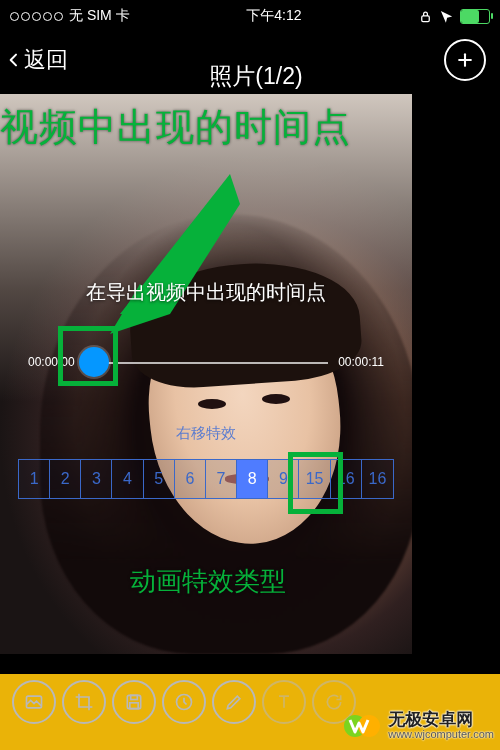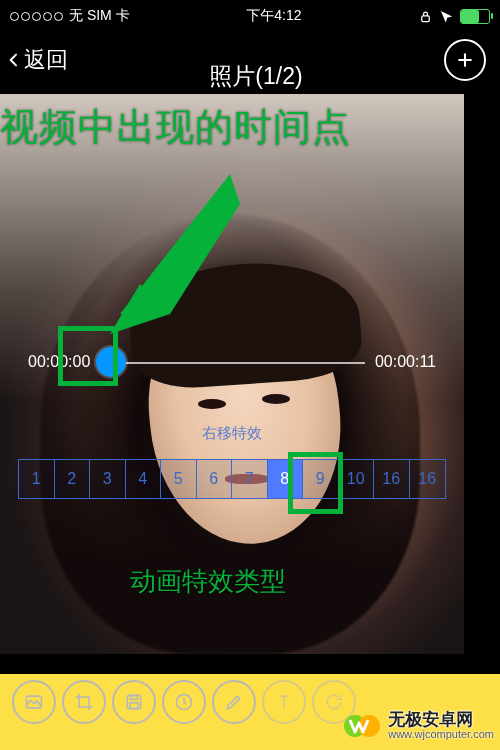--- a/index.html
+++ b/index.html
@@ -47,21 +47,21 @@
   .chev-left { width:16px; height:28px; }
   .title { font-size:23px; font-weight:500; text-align:center; flex:1;margin-top:33px; }
   .addbtn {
     width:38px; height:38px; border:2px solid #fff; border-radius:50%;
     display:flex; align-items:center; justify-content:center; cursor:pointer;
   }
   .addbtn svg { width:20px; height:20px; }
   
   .photo-area {
     position:relative;
-    width:464px;
+    width:412px;
     height:560px;
     overflow:hidden;
     background:#000;
   }
   .photo {
     position:absolute; left:0; top:0; width:500px; height:560px;
     background:
       radial-gradient(ellipse 260px 280px at 260px 340px,
         #b58c72 0%, #a57d66 20%, #6e4a3a 55%, #302020 80%, #1a1414 100%);
   }
@@ -109,21 +109,21 @@
     position:absolute; top:185px; left:0; right:0; text-align:center; color:#fff;
     font-size:20px; text-shadow:0 1px 3px rgba(0,0,0,0.6);
   }
   
   .arrow {
     position:absolute; left:110px; top:70px; width:160px; height:170px; pointer-events:none;
   }
   
   .slider-row {
     position:absolute; top:250px; left:0; right:0; padding:0 28px;
-    display:flex; align-items:center; gap:10px; font-size:16px;justify-content:center;
+    display:flex; align-items:center; gap:10px; font-size:12px;justify-content:center;
   }
   .track {
     position:relative; flex:1; height:36px; display:flex; align-items:center;
   }
   .track-line {
     position:absolute; left:0; right:0; top:50%; height:2px; background:rgba(255,255,255,0.7);
   }
   .thumb {
     position:absolute; left:10px; top:50%; transform:translate(-50%,-50%);
     width:30px; height:30px; background:#0597ff; border-radius:50%;
@@ -154,21 +154,21 @@
   .ecell:last-child { border-right:none; }
   .ecell.sel { background:#4f7cff; color:#fff; }
   .sel-box {
     position:absolute; top:358px; left:288px; width:45px; height:52px;
     border:5px solid #06b13a; pointer-events:none;
   }
   
   .toolbar {
     position:absolute; left:0; right:0; bottom:0; height:64px;
     display:flex; align-items:flex-start; gap:6px; padding:6px 12px;
-    background:#fde047;
+    background:#eab308;
   }
   .tbtn {
     width:40px; height:40px; border:2px solid #b8b8b8; border-radius:50%;
     display:flex; align-items:center; justify-content:center; cursor:pointer;
     color:#b8b8b8; flex-shrink:0;
   }
   .tbtn svg { width:20px; height:20px; }
   
   .watermark {
     position:absolute; right:6px; bottom:4px; display:flex; align-items:center; gap:6px;
@@ -239,20 +239,21 @@
     <div class="mouth"></div>
   </div>
 
   <div class="anno-top">视频中出现的时间点</div>
 
   <svg class="arrow" viewBox="0 0 160 170">
     <polygon points="120,10 10,150 60,150 130,40" fill="#06b13a"></polygon>
     <polygon points="0,170 60,150 30,120" fill="#06b13a"></polygon>
   </svg>
 
+  <div class="hint">在导出视频中出现的时间点</div>
 
   <div class="slider-row">
     <span>00:00:00</span>
     <div class="track">
       <div class="track-line"></div>
       <div class="thumb" style="left: 4%;"></div>
     </div>
     <span>00:00:11</span>
   </div>
   <div class="thumb-box"></div>
@@ -262,21 +263,21 @@
   <div class="effects" id="effects">
       <div class="ecell">1</div>
       <div class="ecell">2</div>
       <div class="ecell">3</div>
       <div class="ecell">4</div>
       <div class="ecell">5</div>
       <div class="ecell">6</div>
       <div class="ecell">7</div>
       <div class="ecell sel">8</div>
       <div class="ecell">9</div>
-      <div class="ecell">10</div>
+      <div class="ecell">15</div>
       <div class="ecell">16</div>
       <div class="ecell">16</div>
     </div>
   <div class="sel-box"></div>
 
   <div class="anno-bot">动画特效类型</div>
 </div>
 
 <div class="toolbar">
   <div class="tbtn">

